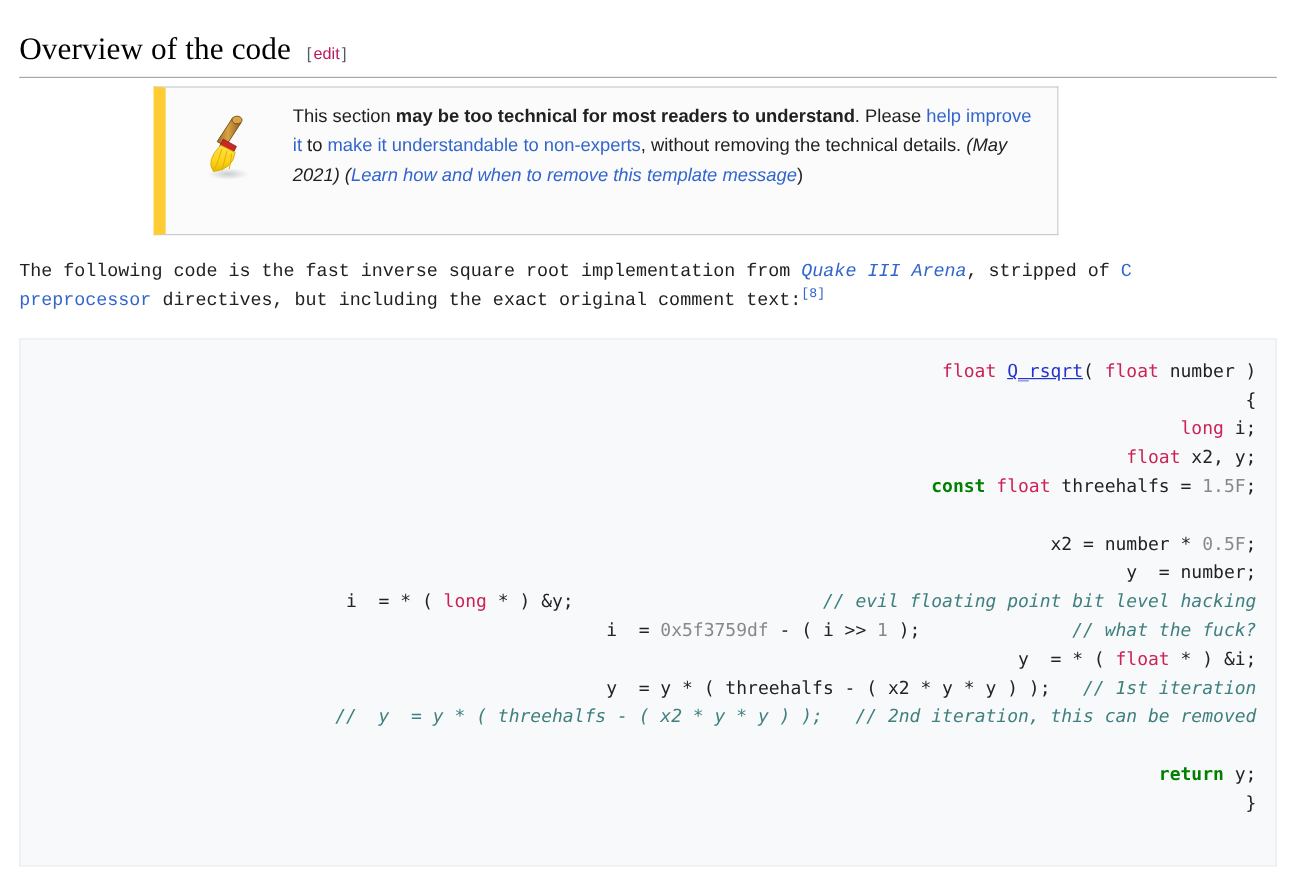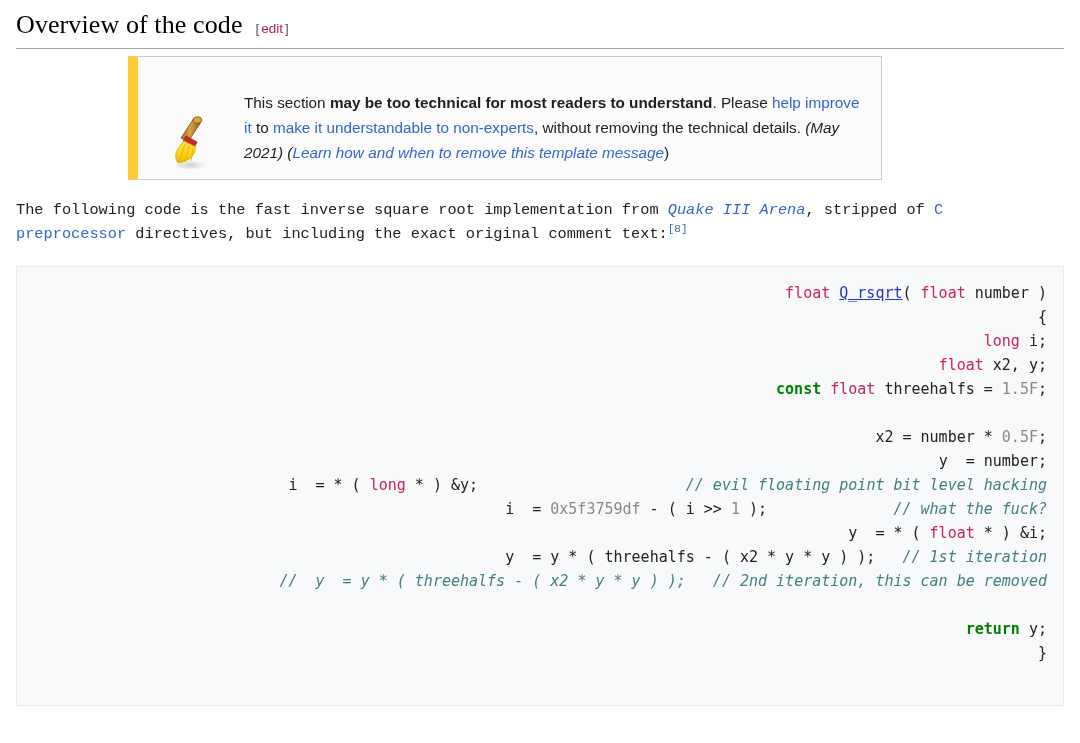--- a/index.html
+++ b/index.html
@@ -13,21 +13,21 @@
     font-family: "Liberation Sans", sans-serif;
     color: #202122;
     overflow: hidden;
   }
 
   .page {
     position: relative;
     width: 1080px;
     height: 743px;
     box-sizing: border-box;
-    padding: 0 16px;
+    padding: 16px 16px;
   }
 
   
   .section-heading {
     display: flex;
     align-items: baseline;
     border-bottom: 1px solid #a2a9b1;
     padding-bottom: 6px;
     margin: 0;
     padding-top: 9px;
@@ -60,21 +60,21 @@
     display: flex;
   }
   .ambox {
     margin-left: 112px;
     width: 754px;
     box-sizing: border-box;
     border: 1px solid #c8ccd1;
     border-left: 10px solid #fc3;
     background: #fbfbfb;
     display: flex;
-    align-items: flex-end;
+    align-items: flex-start;
     padding: 7px 0;
     min-height: 124px;
   }
   .ambox-image {
     width: 106px;
     min-width: 106px;
     display: flex;
     align-items: center;
     justify-content: center;
     padding-top: 14px;

